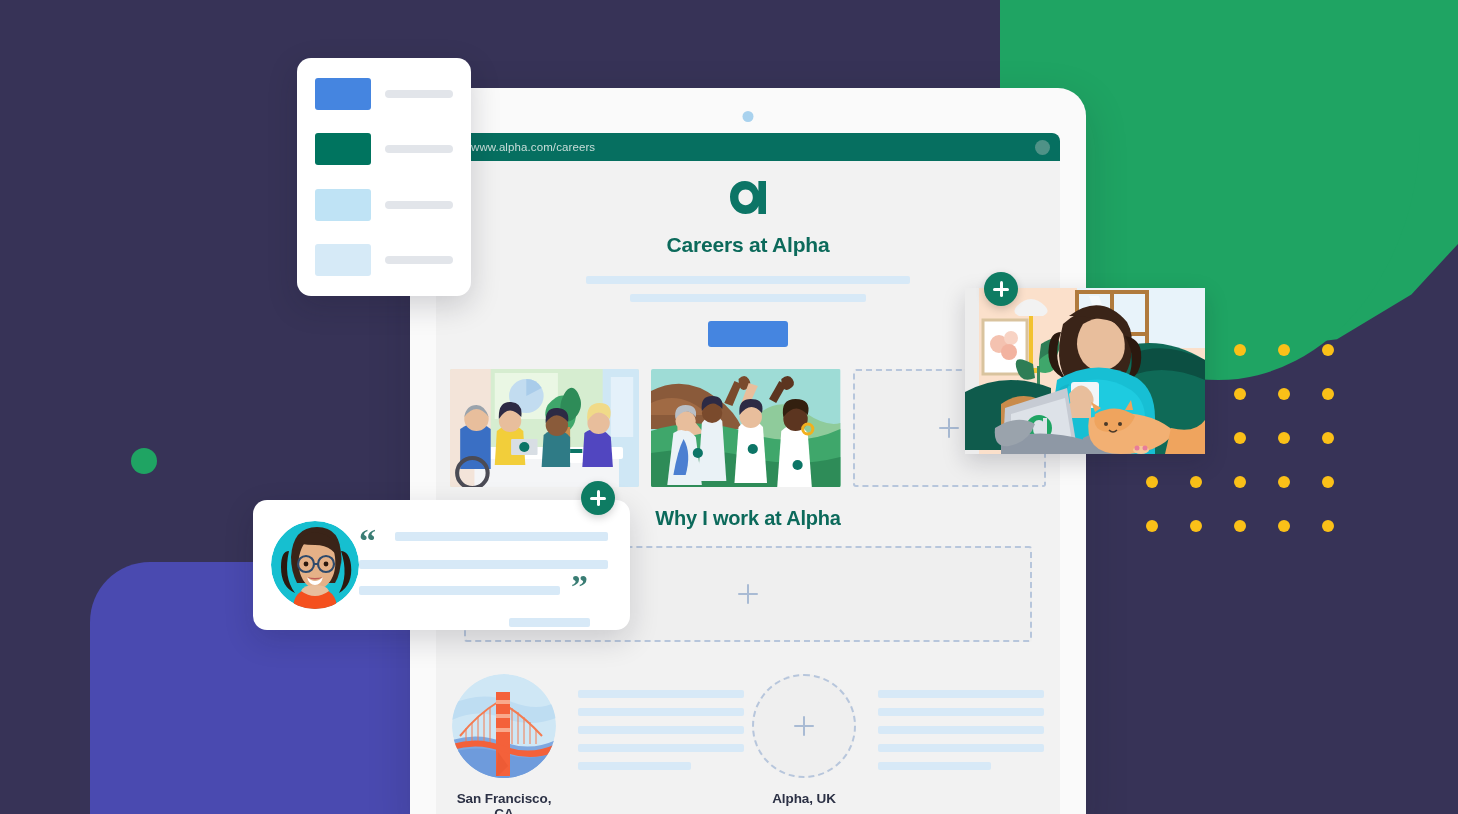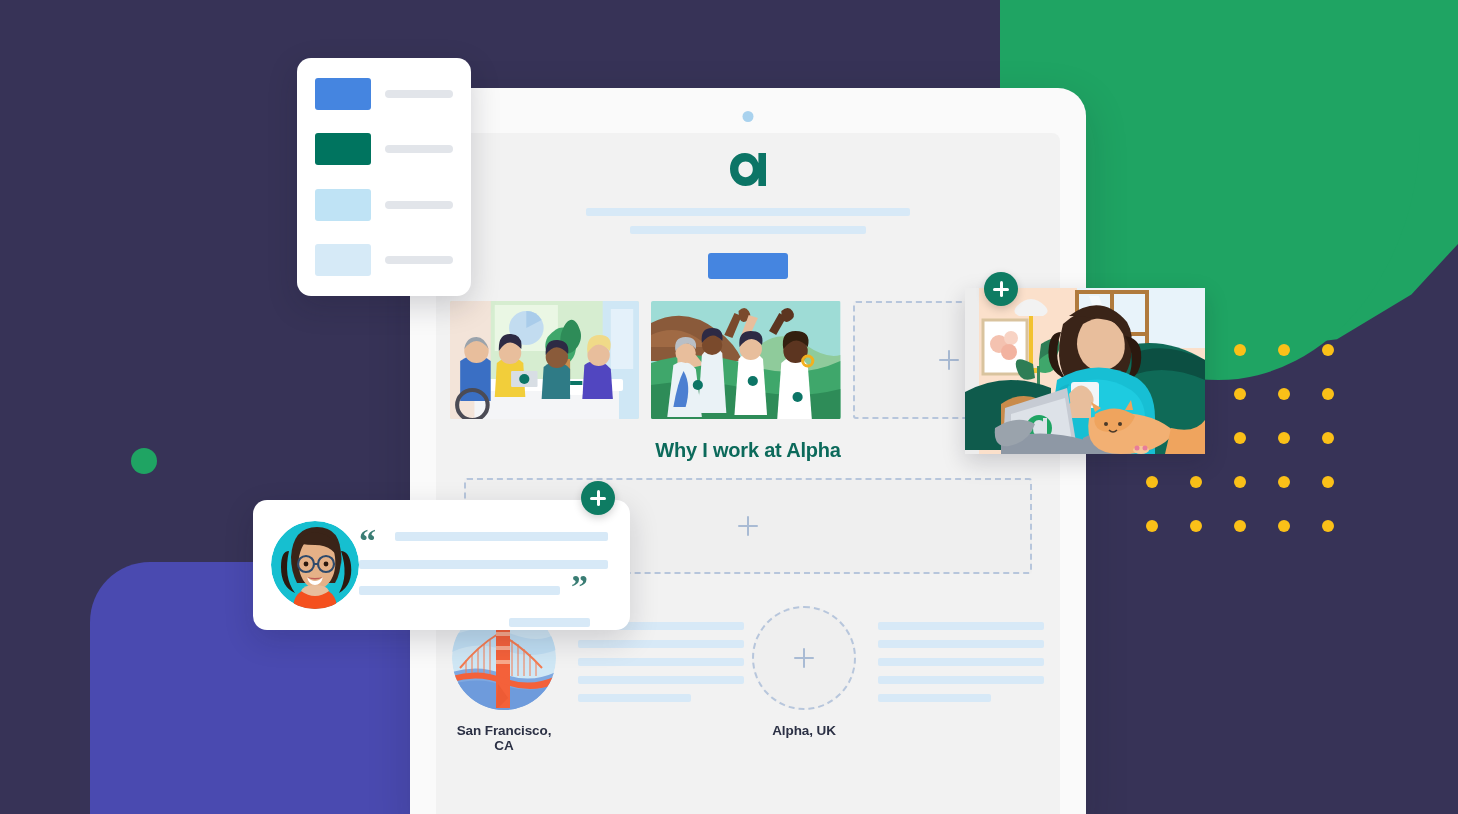--- a/index.html
+++ b/index.html
@@ -215,27 +215,33 @@
     <div class="dot" style="left:1234px;top:520px"></div>
     <div class="dot" style="left:1278px;top:520px"></div>
     <div class="dot" style="left:1322px;top:520px"></div>
   </div>
 
   <div class="tablet">
     <div class="tablet-cam"></div>
 
     <div class="screen">
 
+      <div class="urlbar">
+        <span class="fav"></span>
+        <span class="url">www.alpha.com/careers</span>
+        <span class="dotbtn"></span>
+      </div>
 
       <div class="page">
 
         <svg class="brand-logo" viewBox="0 0 40 38">
           <path d="M17 2 C7.6 2 2 9 2 18 C2 27.5 8.6 35 17.6 35 C24 35 28.4 31.6 30.4 27 L30.4 35 L38 35 L38 2 L30.4 2 L30.4 12 C28.2 6.4 23.6 2 17 2 Z M17.6 10.6 C21.8 10.6 24.8 13.8 24.8 18.3 C24.8 22.8 21.8 26.2 17.6 26.2 C13.4 26.2 10.4 22.8 10.4 18.3 C10.4 13.8 13.4 10.6 17.6 10.6 Z" fill="#0C7566"></path>
         </svg>
 
+        <div class="page-title">Careers at Alpha</div>
 
         <div class="sk l1"></div>
         <div class="sk l2"></div>
 
         <div class="cta"></div>
 
         <div class="photo-row">
 
           <div class="ph">
             <svg viewBox="0 0 186 118" preserveAspectRatio="none">

